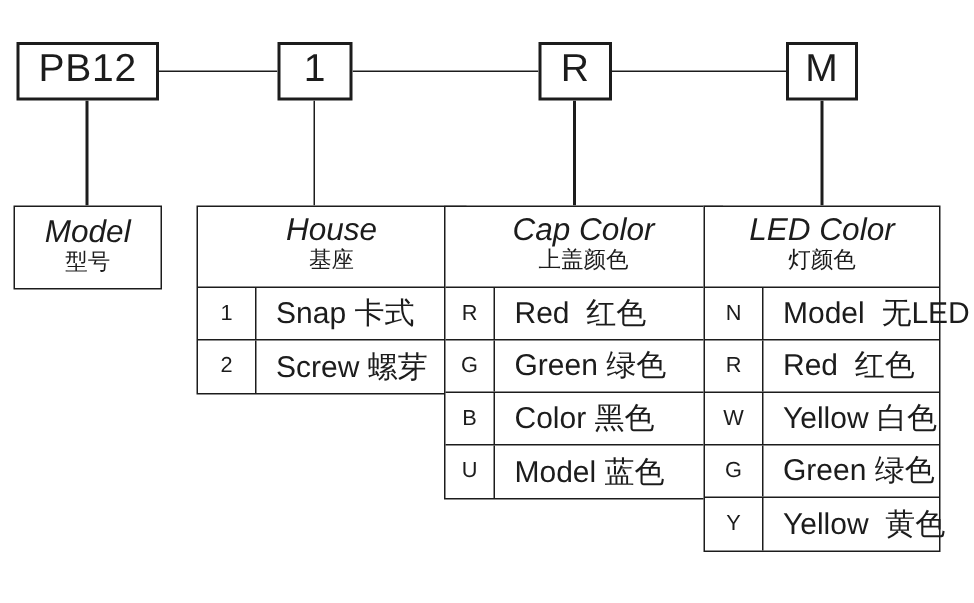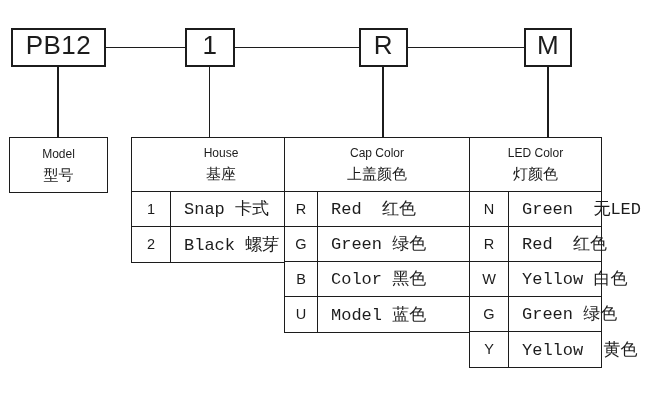--- a/index.html
+++ b/index.html
@@ -58,21 +58,21 @@
   }
   .thead {
     height: 53.5px;
     display: flex;
     flex-direction: column;
     align-items: center;
     justify-content: center;
     gap: 3px;
     text-align: center;
   }
-  .thead .t-en { font-size: 12px; line-height: 17px; }
+  .thead .t-en { font-size: 21px; line-height: 17px; font-style: italic; }
   .thead .t-zh { font-size: 15px; line-height: 18px; }
   .has-rows .thead { border-bottom: 1.5px solid var(--line); }
   .trow {
     height: 35px;
     display: flex;
     align-items: stretch;
   }
   .trow:not(:last-child) { border-bottom: 1.5px solid var(--line); }
   .tkey {
     width: 39px;
@@ -82,23 +82,22 @@
     align-items: center;
     justify-content: center;
     font-size: 14.5px;
   }
   .dtable.cap .tkey { width: 33px; }
   .tval {
     flex: 1;
     display: flex;
     align-items: center;
     padding-left: 13px;
-    font-size: 17px;
+    font-size: 20px;
     white-space: pre;
-    font-family: Liberation Mono, monospace;
   }
 </style>
 </head>
 <body>
 
 <div class="canvas">
 
   <div class="code-box" style="left:11px;width:95px;">
     <span>PB12</span>
   </div>
@@ -132,25 +131,25 @@
     <div class="thead">
       <div class="t-en">House</div>
       <div class="t-zh">基座</div>
     </div>
     <div class="trow">
       <div class="tkey">1</div>
       <div class="tval">Snap 卡式</div>
     </div>
     <div class="trow">
       <div class="tkey">2</div>
-      <div class="tval">Black 螺芽</div>
+      <div class="tval">Screw 螺芽</div>
     </div>
   </div>
 
-  <div class="dtable has-rows cap" style="left:284px;width:186px;">
+  <div class="dtable has-rows cap" style="left:296px;width:186px;">
     <div class="thead">
       <div class="t-en">Cap Color</div>
       <div class="t-zh">上盖颜色</div>
     </div>
     <div class="trow">
       <div class="tkey">R</div>
       <div class="tval">Red  红色</div>
     </div>
     <div class="trow">
       <div class="tkey">G</div>
@@ -159,28 +158,28 @@
     <div class="trow">
       <div class="tkey">B</div>
       <div class="tval">Color 黑色</div>
     </div>
     <div class="trow">
       <div class="tkey">U</div>
       <div class="tval">Model 蓝色</div>
     </div>
   </div>
 
-  <div class="dtable has-rows" style="left:469px;width:133px;">
+  <div class="dtable has-rows" style="left:469px;width:158px;">
     <div class="thead">
       <div class="t-en">LED Color</div>
       <div class="t-zh">灯颜色</div>
     </div>
     <div class="trow">
       <div class="tkey">N</div>
-      <div class="tval">Green  无LED</div>
+      <div class="tval">Model  无LED</div>
     </div>
     <div class="trow">
       <div class="tkey">R</div>
       <div class="tval">Red  红色</div>
     </div>
     <div class="trow">
       <div class="tkey">W</div>
       <div class="tval">Yellow 白色</div>
     </div>
     <div class="trow">

